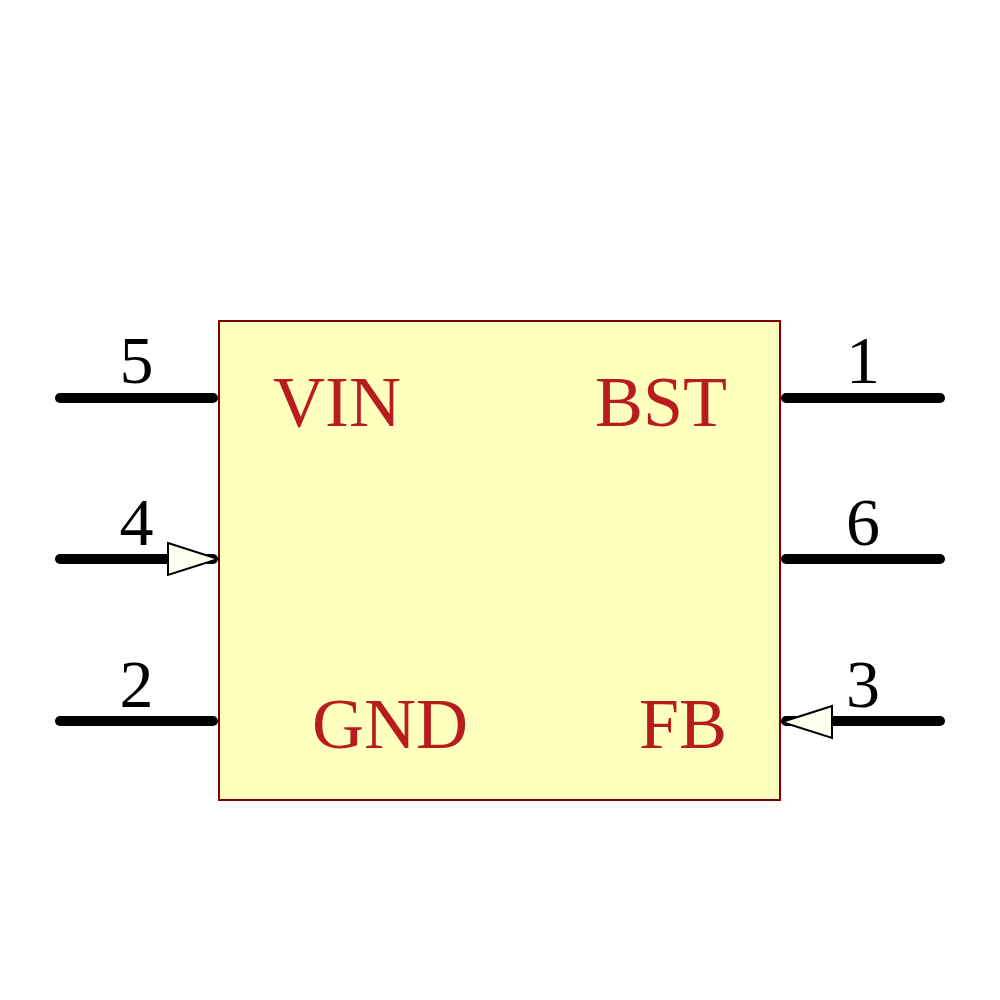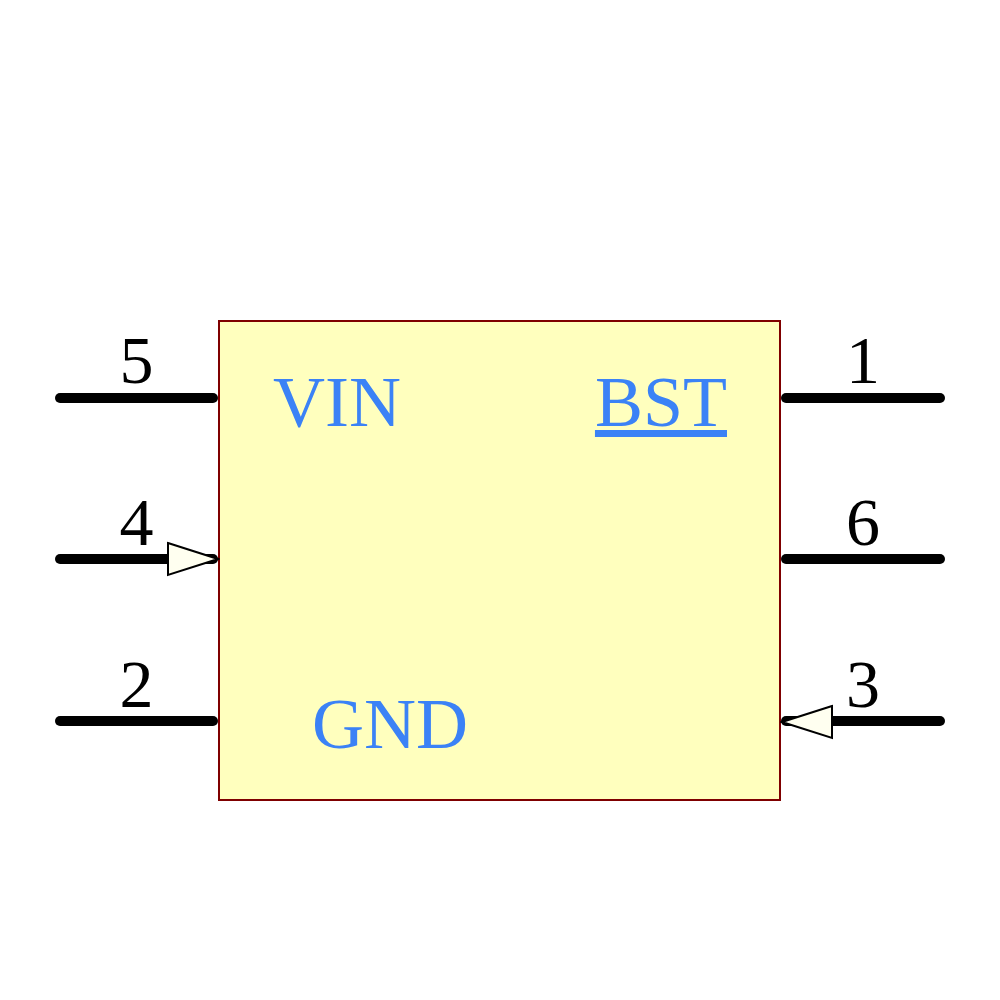--- a/index.html
+++ b/index.html
@@ -53,26 +53,26 @@
   .pin-number.left  { left: 55px;  width: 163px; }
   .pin-number.right { left: 781px; width: 164px; }
   .pin-number.row1 { top: 326px; }
   .pin-number.row2 { top: 488px; }
   .pin-number.row3 { top: 650px; }
 
   .pin-label {
     position: absolute;
     font-size: 72px;
     line-height: 72px;
-    color: #3b82f6;
+    color: #b91c1c;
     z-index: 2;
     white-space: nowrap;
   }
   .pin-label.left  { left: 273px; }
-  .pin-label.right { right: 273px; text-align: right; text-decoration: underline; }
+  .pin-label.right { right: 273px; text-align: right; }
   .pin-label.row1 { top: 366px; }
   .pin-label.row2 { top: 526px; }
   .pin-label.row3 { top: 688px; margin-left: 39px; }
 
   .arrow-svg {
     position: absolute;
     z-index: 4;
     width: 54px;
     height: 38px;
   }
@@ -107,14 +107,15 @@
   <div class="pin-number left row3">2</div>
 
   <div class="pin-number right row1">1</div>
   <div class="pin-number right row2">6</div>
   <div class="pin-number right row3">3</div>
 
   <div class="pin-label left row1">VIN</div>
   <div class="pin-label left row3">GND</div>
 
   <div class="pin-label right row1">BST</div>
+  <div class="pin-label right row3">FB</div>
 
 </div>
 
 </body></html>

